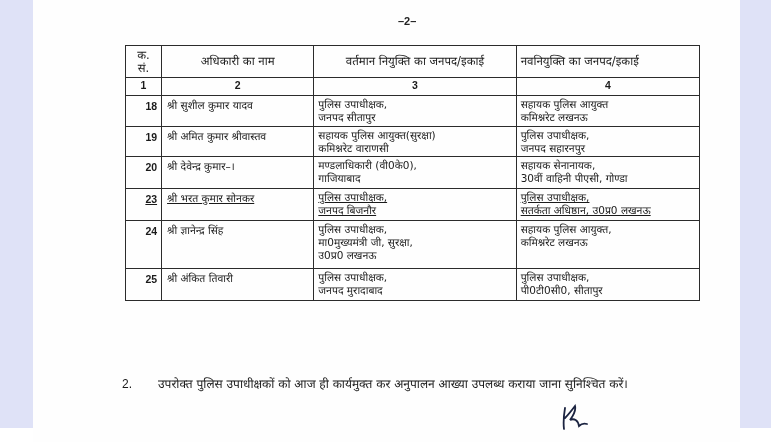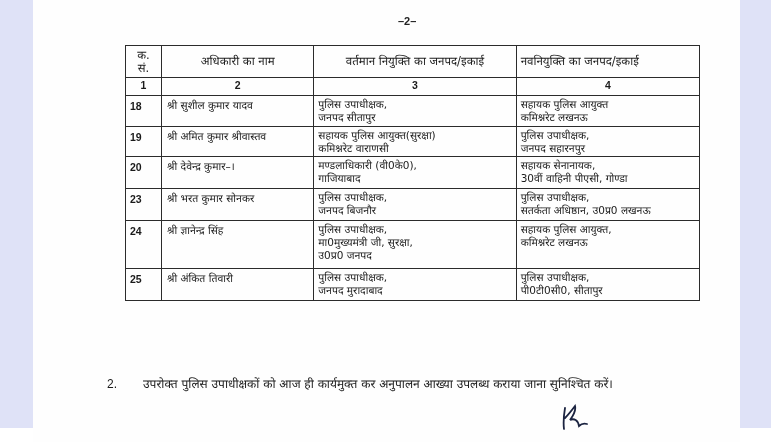--- a/index.html
+++ b/index.html
@@ -20,25 +20,25 @@
   }
   table.grid td, table.grid th {
     border:1.2px solid #2b2b2b; padding:1px 4px; vertical-align:top;
   }
   table.grid th { font-weight:normal; font-size:11.5px; vertical-align:middle; height:29px; }
   table.grid .idx-row td { font-weight:bold; text-align:center; height:15px; font-family:"Liberation Sans", sans-serif; }
   .c1 { width:27px; text-align:center; }
   .c2 { width:143px;text-align:center; }
   .c3 { width:193px; }
   .c4 { width:174px; text-align:left; }
-  td.sn { font-weight:bold; text-align:left; font-family:"Liberation Sans", sans-serif; padding-top:4px !important; }
+  td.sn { font-weight:bold; text-align:right; font-family:"Liberation Sans", sans-serif; padding-top:4px !important; }
   td.name { padding-left:5px !important; padding-top:3px !important; }
   td.c3, td.c4 { padding-top:2px !important; }
   .line { display:block; white-space:nowrap; }
-  .para { position:absolute; left:107px; top:376px; width:575px; font-size:12px; line-height:17px; text-align:justify; }
+  .para { position:absolute; left:122px; top:376px; width:575px; font-size:12px; line-height:17px; text-align:justify; }
   .para .num { font-family:"Liberation Sans", sans-serif; margin-right:26px; }
   .signature { position:absolute; left:561px; top:404px; width:28px; height:26px; }
 </style>
 </head>
 <body>
 
 <div class="strip-left"></div>
 <div class="strip-right"></div>
 <div class="page"></div>
 
@@ -92,39 +92,39 @@
         <td class="name">श्री देवेन्द्र कुमार–।</td>
         <td class="c3">
           <span class="line">मण्डलाधिकारी (वी0के0),</span>
           <span class="line">गाजियाबाद</span>
         </td>
         <td class="c4">
           <span class="line">सहायक सेनानायक,</span>
           <span class="line">30वीं वाहिनी पीएसी, गोण्डा</span>
         </td>
       </tr>
-      <tr style="height: 32px;">
+      <tr style="height: 32px; text-decoration: underline;">
         <td class="sn">23</td>
         <td class="name">श्री भरत कुमार सोनकर</td>
         <td class="c3">
           <span class="line">पुलिस उपाधीक्षक,</span>
           <span class="line">जनपद बिजनौर</span>
         </td>
         <td class="c4">
           <span class="line">पुलिस उपाधीक्षक,</span>
           <span class="line">सतर्कता अधिष्ठान, उ0प्र0 लखनऊ</span>
         </td>
       </tr>
       <tr style="height: 48px;">
         <td class="sn">24</td>
         <td class="name">श्री ज्ञानेन्द्र सिंह</td>
         <td class="c3">
           <span class="line">पुलिस उपाधीक्षक,</span>
           <span class="line">मा0मुख्यमंत्री जी, सुरक्षा,</span>
-          <span class="line">उ0प्र0 जनपद</span>
+          <span class="line">उ0प्र0 लखनऊ</span>
         </td>
         <td class="c4">
           <span class="line">सहायक पुलिस आयुक्त,</span>
           <span class="line">कमिश्नरेट लखनऊ</span>
         </td>
       </tr>
       <tr style="height: 32px;">
         <td class="sn">25</td>
         <td class="name">श्री अंकित तिवारी</td>
         <td class="c3">

